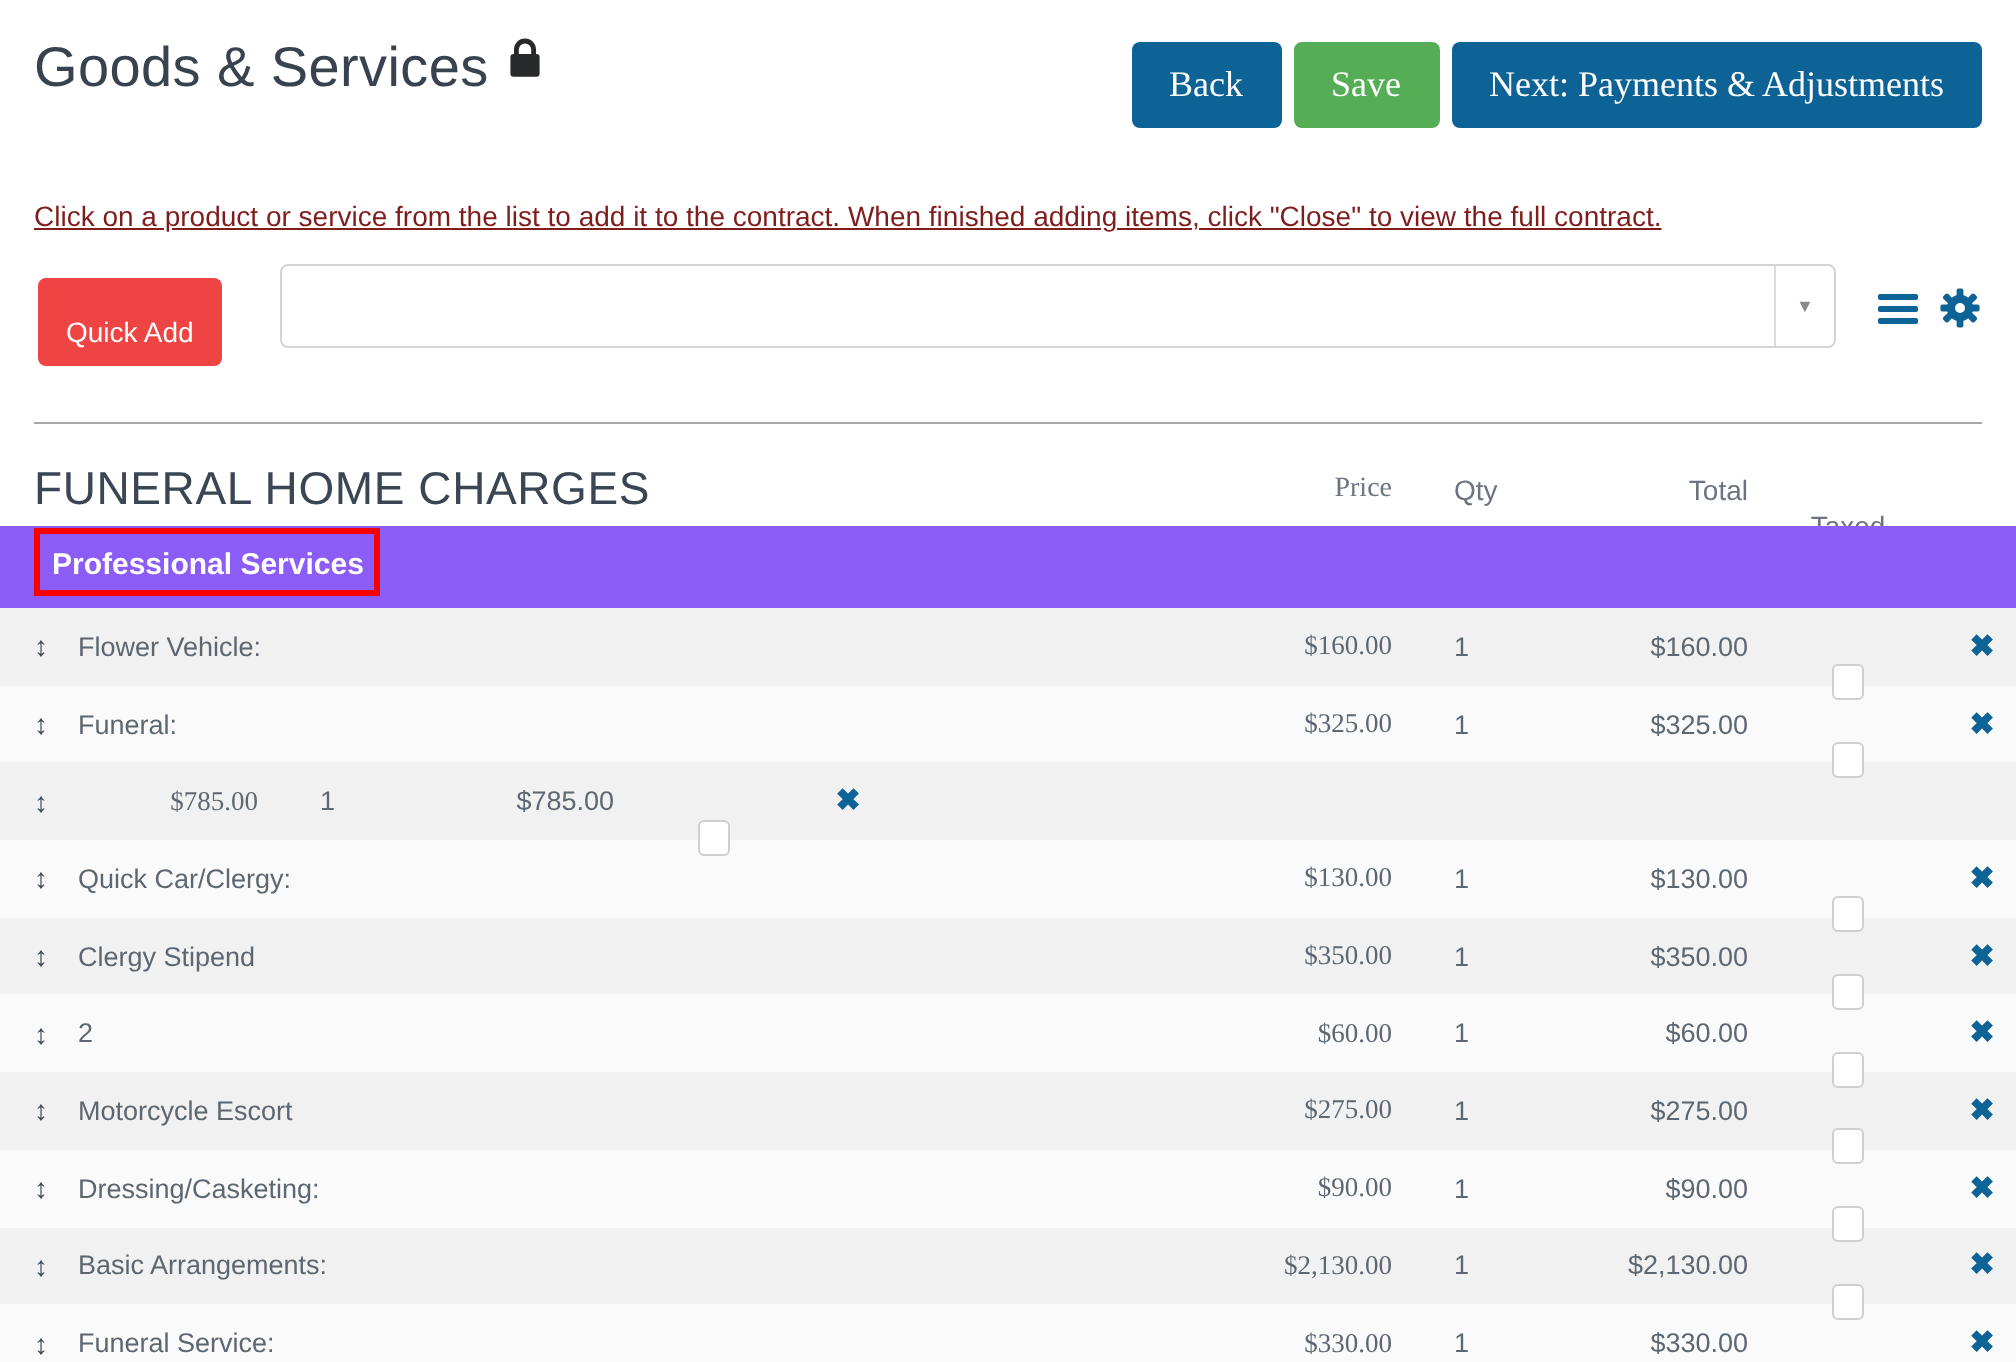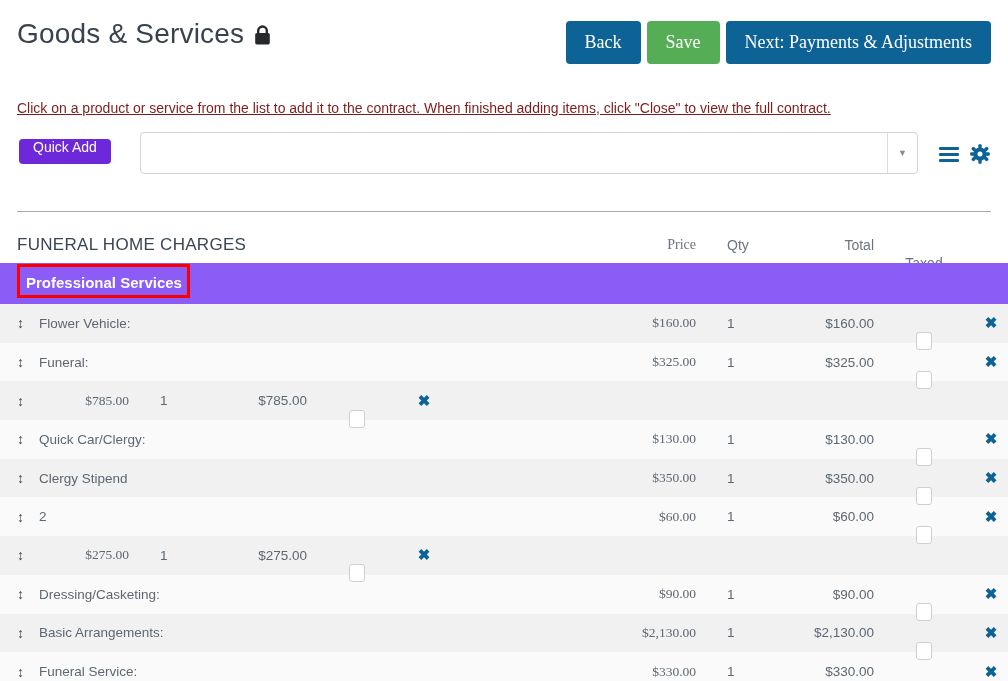--- a/index.html
+++ b/index.html
@@ -19,21 +19,21 @@
   }
   .page-title {
     position: absolute;
     left: 17px; top: 18px;
     font-size: 28px;
     font-weight: 400;
     color: #38434f;
     letter-spacing: .2px;
     white-space: nowrap;
     display: flex;
-    align-items: center;
+    align-items: flex-start;
     gap: 9px;
   }
   .lock-icon {
     display: inline-block;
     width: 19px; height: 20px;
     position: relative;
     top: 1px;
   }
   .lock-icon svg { display: block; }
 
@@ -70,26 +70,26 @@
 
   
   .quickadd-row {
     position: absolute;
     left: 0; top: 131px;
     width: 1008px; height: 54px;
   }
   .quick-add-btn {
     position: absolute;
     left: 19px; top: 8px;
-    background: #6d28d9;
+    background: #ef4444;
     border: none;
     border-radius: 4px;
     color: #ffffff;
     font-size: 14px;
-    padding: 0 14px 9px;
+    padding: 19px 14px 9px;
     cursor: pointer;
     white-space: nowrap;
   }
   .select-wrap {
     position: absolute;
     left: 140px; top: 1px;
     width: 778px; height: 42px;
     border: 1px solid #d4d4d4;
     border-radius: 4px;
     background: #ffffff;
@@ -152,21 +152,21 @@
   .col-head {
     display: flex;
     align-items: center;
     height: 37px;
     padding-left: 17px;
     font-size: 14px;
     color: #6b7480;
   }
   .col-head .group-title {
     flex: 0 0 auto;
-    font-size: 17px;
+    font-size: 23px;
     color: #3a4653;
     letter-spacing: .3px;
   }
   .c-spacer { flex: 1 1 auto; }
   .c-price  { width: 90px; text-align: right; font-family: Liberation Serif, serif; }
   .c-qty    { width: 60px; text-align: left; padding-left: 31px; }
   .c-total  { width: 118px; text-align: right; }
   .c-taxed  { width: 100px; text-align: center; margin-top: 36px; }
   .c-del    { width: 34px; text-align: center; }
 
@@ -361,20 +361,21 @@
         <span class="drag-handle">↕</span>
         <span class="item-name">2</span>
         <span class="c-price">$60.00</span>
         <span class="c-qty">1</span>
         <span class="c-total">$60.00</span>
         <span class="c-taxed"><span class="tax-box"></span></span>
         <span class="c-del"><span class="del-x">✖</span></span>
       </div>
       <div class="row alt">
         <span class="drag-handle">↕</span>
+        <span class="item-name">Motorcycle Escort</span>
         <span class="c-price">$275.00</span>
         <span class="c-qty">1</span>
         <span class="c-total">$275.00</span>
         <span class="c-taxed"><span class="tax-box"></span></span>
         <span class="c-del"><span class="del-x">✖</span></span>
       </div>
       <div class="row base">
         <span class="drag-handle">↕</span>
         <span class="item-name">Dressing/Casketing:</span>
         <span class="c-price">$90.00</span>

